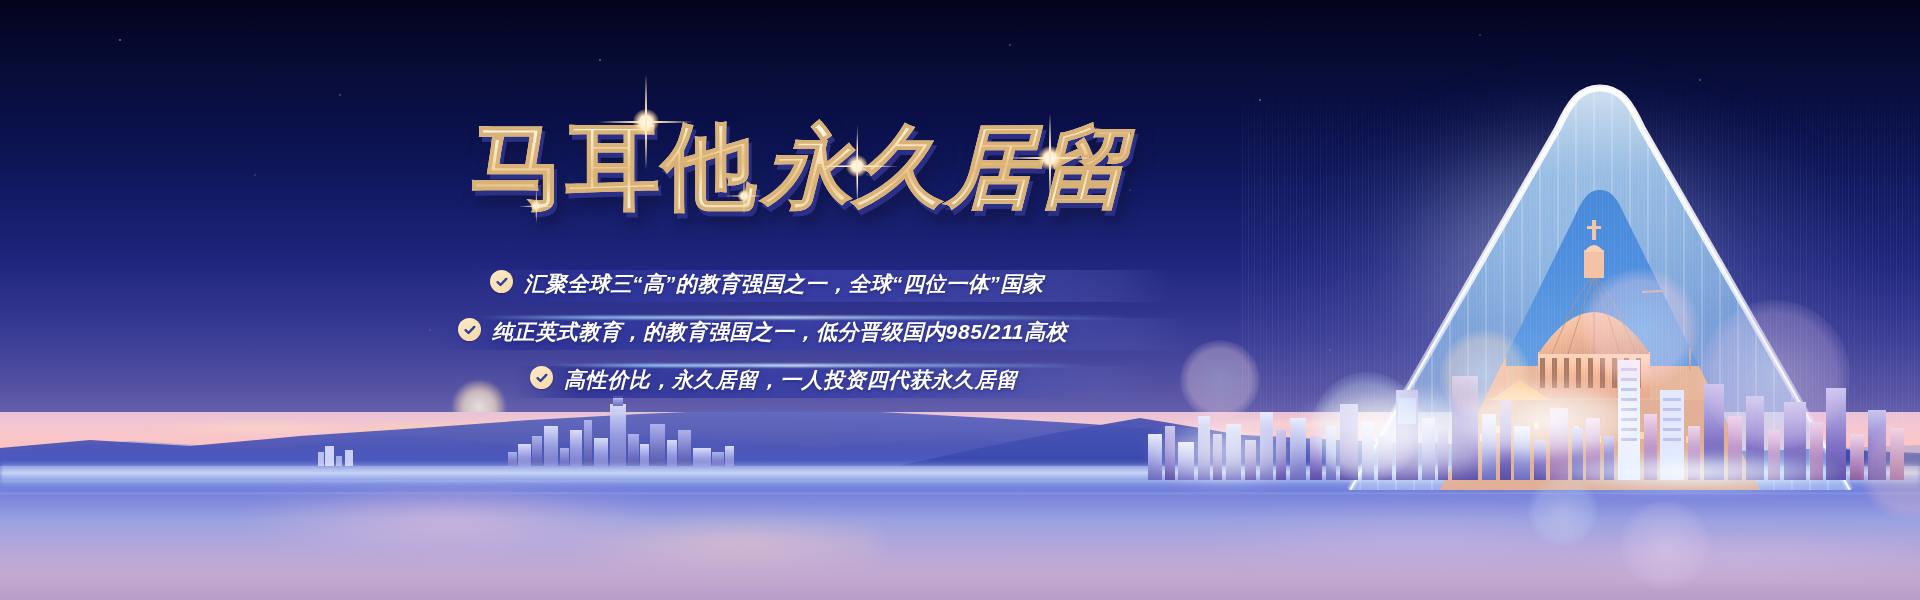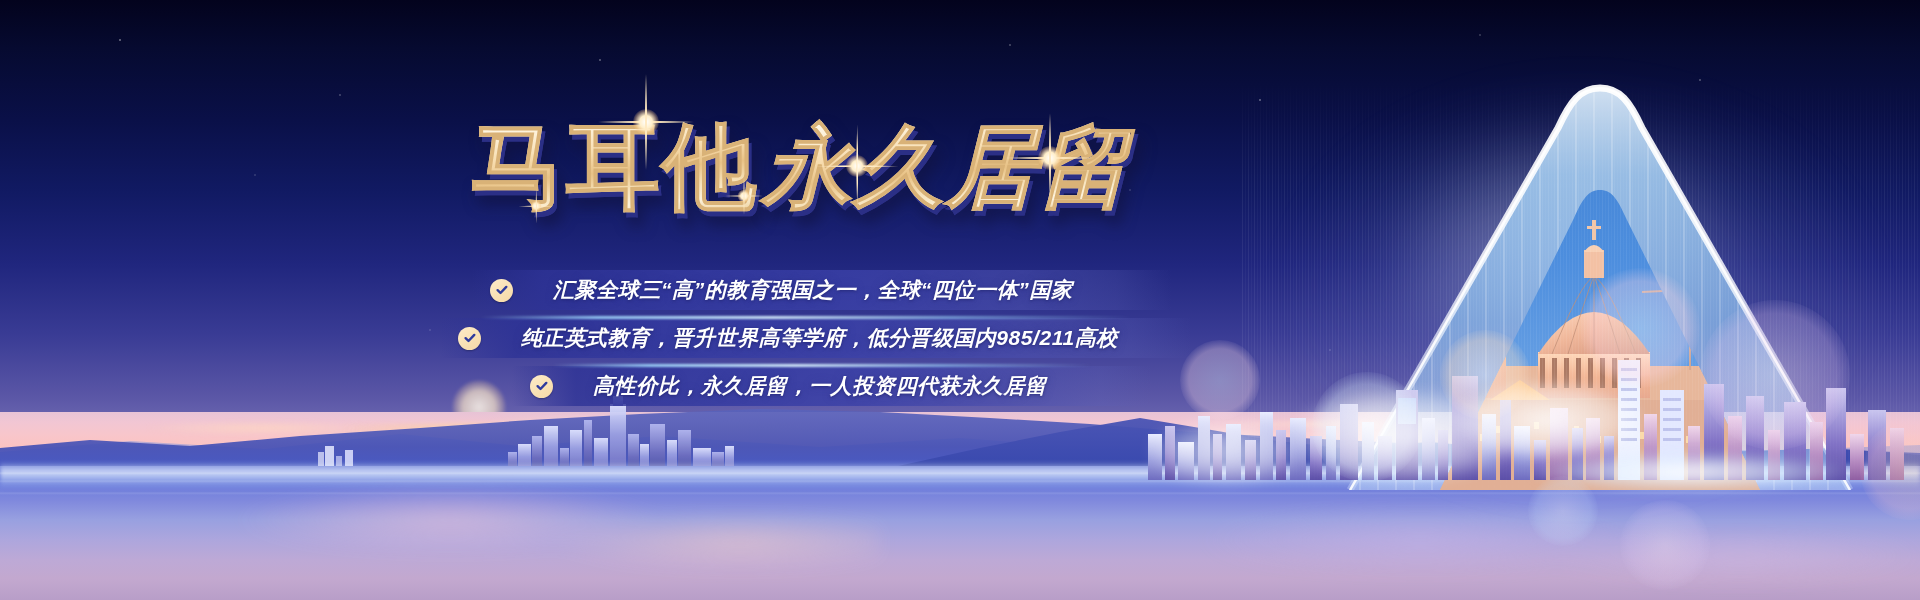--- a/index.html
+++ b/index.html
@@ -165,23 +165,22 @@
   .spark i{
     position:absolute;left:50%;top:50%;width:var(--c);height:var(--c);
     transform:translate(-50%,-50%);border-radius:50%;
     background:radial-gradient(circle,#fff 0%,#ffeec9 35%,#ffcf8e66 60%,transparent 75%);
     filter:blur(.5px);
   }
 
   
   .bullets{position:absolute;left:0;top:268px;width:1280px;height:150px;}
   .brow{
-    position:absolute;height:40px;display:flex;align-items:center;
+    position:absolute;height:32px;display:flex;align-items:flex-start;
     padding-left:18px;
-    gap:29px;
   }
   .brow .bg{
     position:absolute;inset:0;z-index:0;
     background:linear-gradient(to right,
       #2b2f8e00 0%, #2e3396cc 10%, #343aa0d9 30%, #3b41a8cf 55%,
       #4a4fae99 78%, #5a5fb840 92%, transparent 100%);
   }
   .brow .topline{
     position:absolute;left:40px;right:60px;top:-2px;height:3px;z-index:1;
     background:linear-gradient(to right,transparent,#9fd9ffdd 18%,#d8f0ffee 45%,#9fd9ff99 72%,transparent);
@@ -596,21 +595,21 @@
     </div>
 
     <div class="brow" id="brow1">
       <div class="bg"></div>
       <div class="topline"></div>
       <div class="chk">
         <svg width="14" height="14" viewBox="0 0 14 14" aria-hidden="true">
           <path d="M2.6 7.2 L5.5 10 L11.3 3.9" fill="none" stroke="#2e3a9e" stroke-width="2.4" stroke-linecap="round" stroke-linejoin="round"></path>
         </svg>
       </div>
-      <div class="txt">纯正英式教育，晋升世界高等学府，低分晋级国内985/211高校</div>
+      <div class="txt">纯正英式教育，的教育强国之一，低分晋级国内985/211高校</div>
     </div>
 
     <div class="brow" id="brow2">
       <div class="bg"></div>
       <div class="topline"></div>
       <div class="chk">
         <svg width="14" height="14" viewBox="0 0 14 14" aria-hidden="true">
           <path d="M2.6 7.2 L5.5 10 L11.3 3.9" fill="none" stroke="#2e3a9e" stroke-width="2.4" stroke-linecap="round" stroke-linejoin="round"></path>
         </svg>
       </div>

